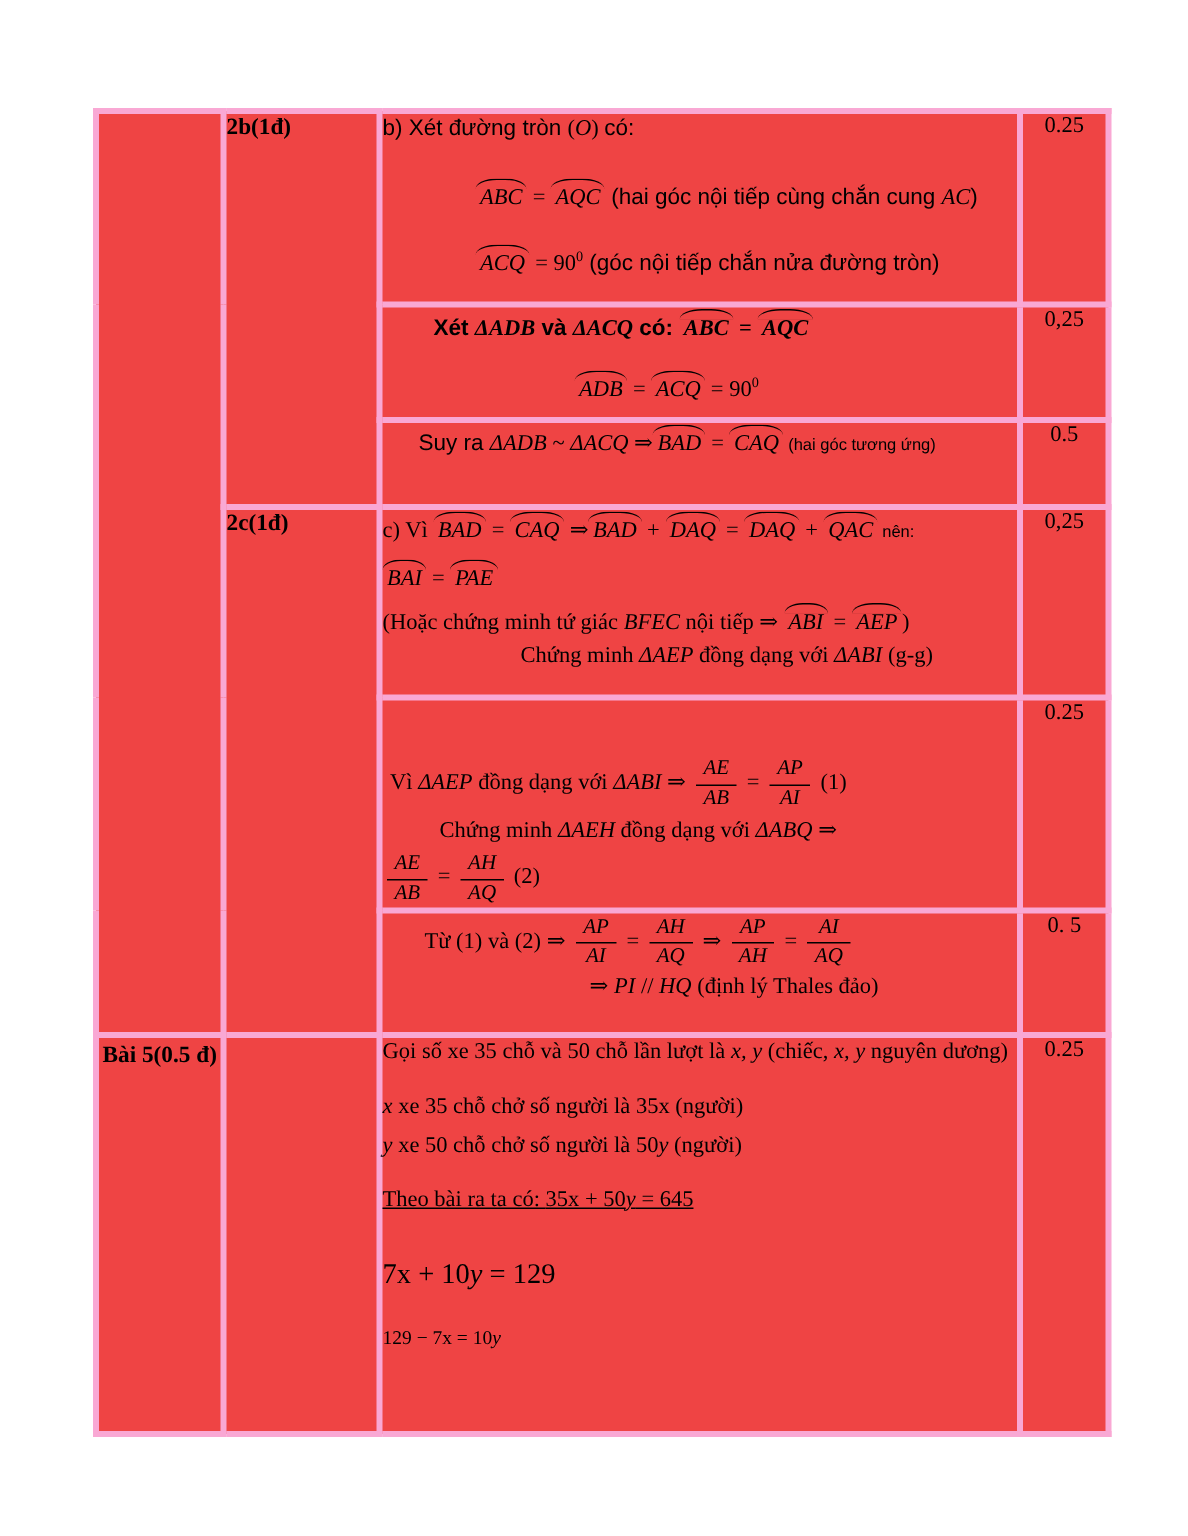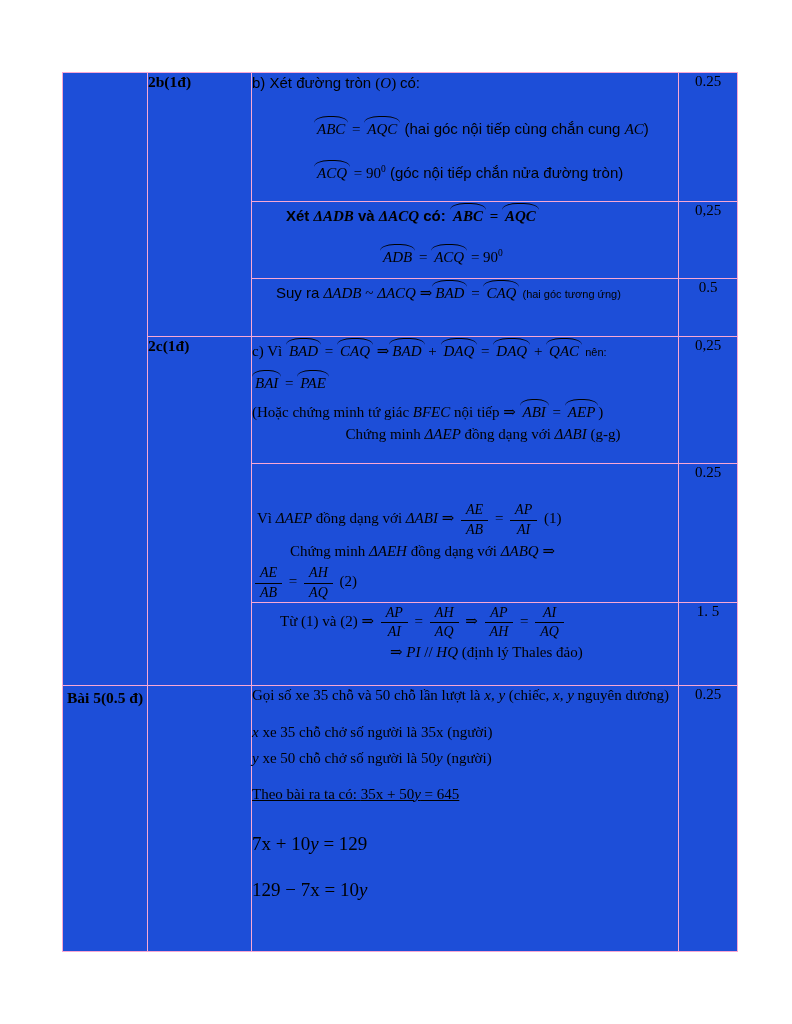--- a/index.html
+++ b/index.html
@@ -10,24 +10,24 @@
     overflow:hidden;
     color:#000;
   }
   table.rubric{
     position:absolute;left:62px;top:72px;
     width:675px;
     border-collapse:collapse;
     table-layout:fixed;
   }
   table.rubric td{
-    border:1px solid #f9a8d4;
+    border:4px solid #f9a8d4;
     padding:0;
     vertical-align:top;
-    background:#1d4ed8;
+    background:#ef4444;
   }
   
   .txt-sans {font-family:"Liberation Sans","DejaVu Sans",sans-serif;}
   .txt-serif{font-family:"Liberation Serif","DejaVu Serif",serif;}
   .txt-mi   {font-family:"Liberation Serif","DejaVu Serif",serif;font-style:italic;}
   .txt-small{font-family:Liberation Sans, sans-serif;font-size:11px;}
   sup.exp{font-size:9.5px;line-height:0;vertical-align:super;font-family:"Liberation Serif",serif;}
   
   .lab{
     font-family:"Liberation Serif","DejaVu Serif",serif;
@@ -68,21 +68,21 @@
   .ct-c3{padding:4px 6px 0 8px;}
   .ct-c3 .l1{margin-left:28px;}
   .ct-c3 .l2{margin:2px 0 0 138px;}
   
   .ct-5{padding:9px 10px 0 8px;}
   .ct-5 .para{white-space:normal;line-height:1.25;}
   .ct-5 .p2{margin-top:19px;}
   .ct-5 .p3{margin-top:7px;}
   .ct-5 .p4{margin-top:17px;text-decoration:underline;}
   .ct-5 .p5{margin-top:28px;font-size:19px;}
-  .ct-5 .p6{margin-top:23px;font-size:19px;}
+  .ct-5 .p6{margin-top:23px;font-size:13px;}
   
   .sc{
     text-align:center;vertical-align:middle;
     font-family:"Liberation Serif","DejaVu Serif",serif;
     font-size:15px;
   }
   .sc-first{vertical-align:top;padding-top:34px;}
   
   .hat{
     position:relative;display:inline-block;
@@ -160,21 +160,21 @@
           <div class="line l2"><span class="txt-serif">Chứng minh </span><span class="txt-mi">ΔAEH</span><span class="txt-serif"> đồng dạng với </span><span class="txt-mi">ΔABQ</span><span class="txt-serif"> ⇒</span></div>
           <div class="line l3"><span class="frac"><span class="num">AE</span><span class="den">AB</span></span><span class="txt-serif"> = </span><span class="frac"><span class="num">AH</span><span class="den">AQ</span></span><span class="txt-serif">  (2)</span></div>
         </td>
         <td class="sc">0.25</td>
       </tr>
       <tr style="height:83px">
         <td class="ct ct-c3">
           <div class="line l1"><span class="txt-serif">Từ (1) và (2) ⇒ </span><span class="frac"><span class="num">AP</span><span class="den">AI</span></span><span class="txt-serif"> = </span><span class="frac"><span class="num">AH</span><span class="den">AQ</span></span><span class="txt-serif"> ⇒ </span><span class="frac"><span class="num">AP</span><span class="den">AH</span></span><span class="txt-serif"> = </span><span class="frac"><span class="num">AI</span><span class="den">AQ</span></span></div>
           <div class="line l2"><span class="txt-serif">⇒ </span><span class="txt-mi">PI</span><span class="txt-serif"> // </span><span class="txt-mi">HQ</span><span class="txt-serif"> (định lý Thales đảo)</span></div>
         </td>
-        <td class="sc">1. 5</td>
+        <td class="sc">0. 5</td>
       </tr>
       <tr style="height:266px">
         <td class="lab lab-5">
           <span>Bài  5(0.5 đ)</span>
         </td>
         <td></td>
         <td class="ct ct-5">
           <div class="para p1"><span class="txt-serif">Gọi số xe 35 chỗ và 50 chỗ lần lượt  là  </span><span class="txt-mi">x, y</span><span class="txt-serif"> (chiếc, </span><span class="txt-mi">x, y</span><span class="txt-serif"> nguyên dương)</span></div>
           <div class="para p2"><span class="txt-mi">x</span><span class="txt-serif"> xe 35 chỗ chở số người là 35x (người)</span></div>
           <div class="para p3"><span class="txt-mi">y</span><span class="txt-serif">  xe 50 chỗ chở số người là 50</span><span class="txt-mi">y</span><span class="txt-serif"> (người)</span></div>

